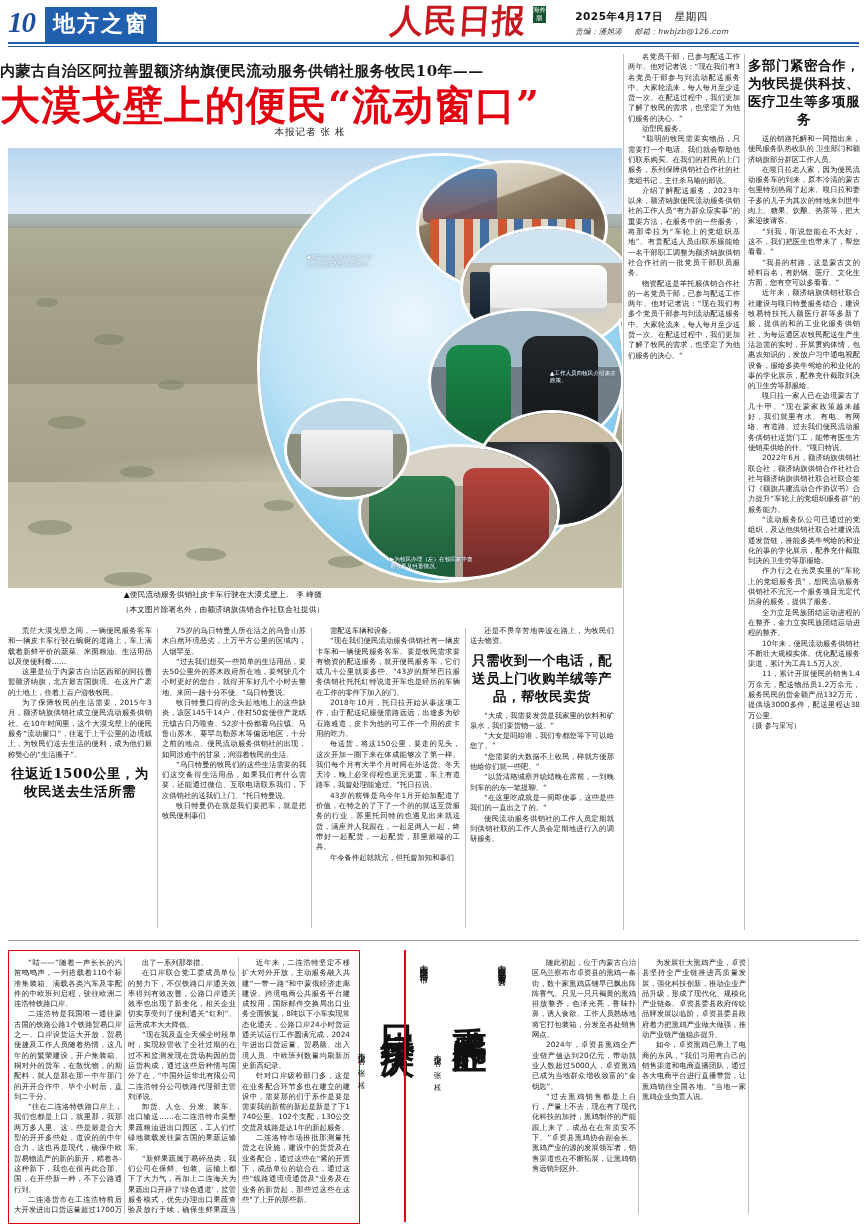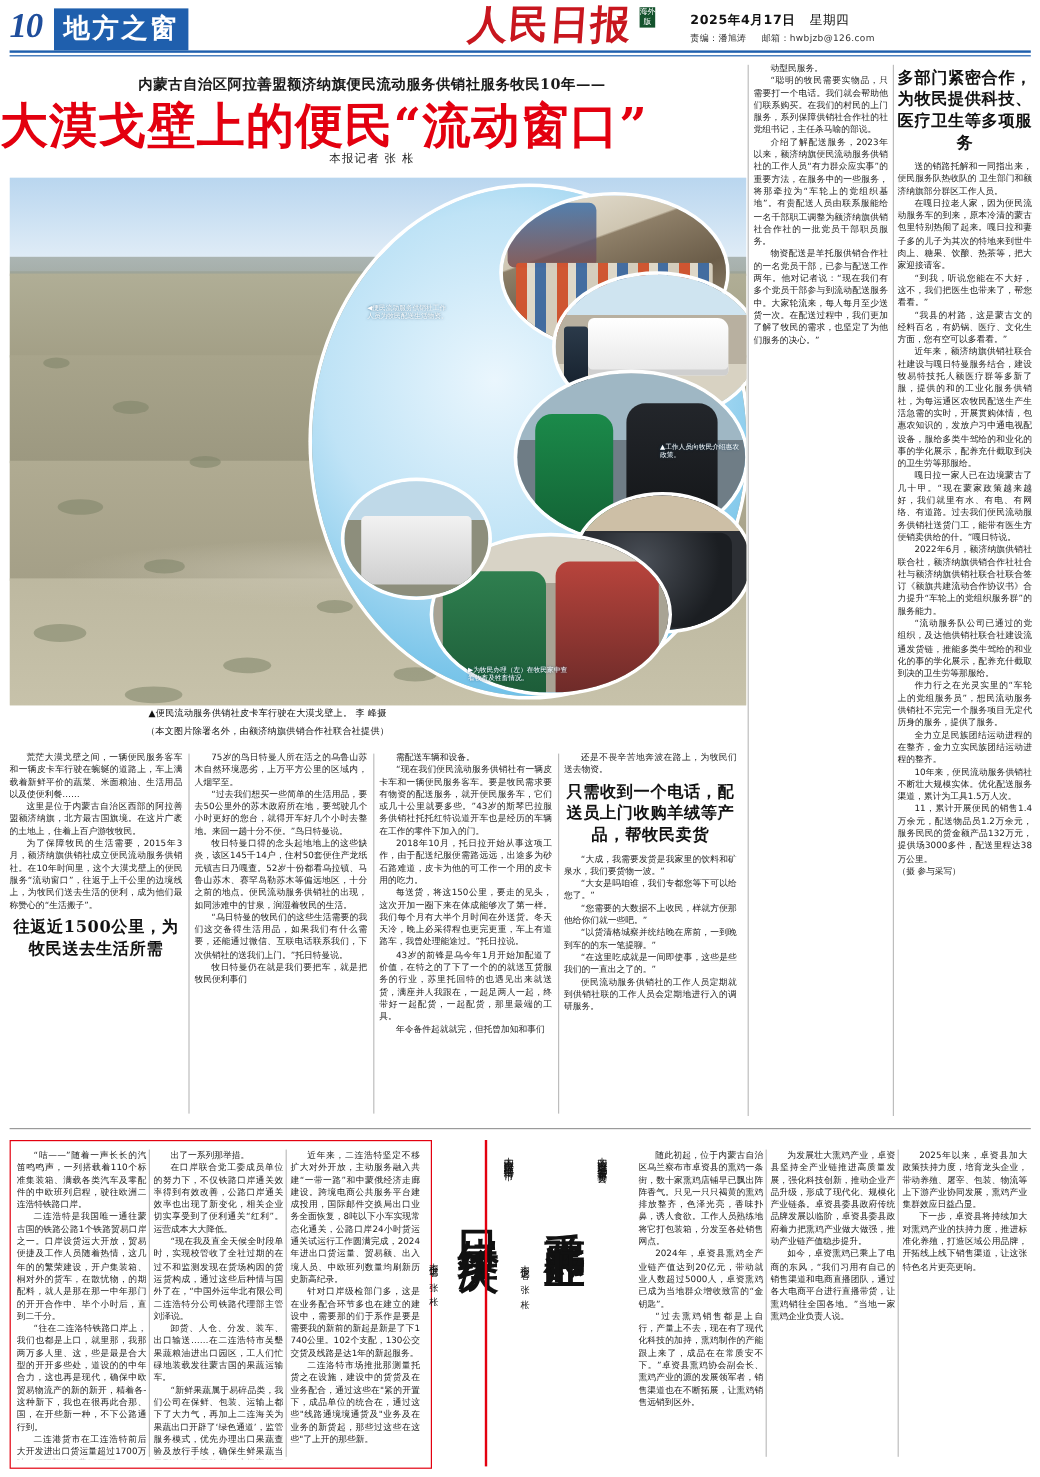--- a/index.html
+++ b/index.html
@@ -43,35 +43,35 @@
     padding:1px 0;
   }
   .dateline{
     position:absolute;right:8px;top:10px;text-align:left;
     font-family:"DejaVu Sans","Liberation Sans",sans-serif;
     color:#111;
   }
   .dateline .d1{font-size:10.5px;letter-spacing:0.5px;}
   .dateline .d1 b{font-weight:bold;}
   .dateline .d2{font-size:7.5px;margin-top:3px;color:#333;letter-spacing:0.3px;}
-  .dateline .d2 span{margin-left:10px;}
+  .dateline .d2 span{margin-left:10px;font-style:italic;}
   .rule-top{
     position:absolute;left:8px;top:42px;width:851px;height:0;
     border-top:2.4px solid #1f5fad;
   }
   .rule-top2{
     position:absolute;left:8px;top:46px;width:851px;height:0;
     border-top:0.7px solid #1f5fad;
   }
 
   
   .kicker{
-    position:absolute;left:0;top:62px;width:620px;text-align:center;
-    font-family:"DejaVu Serif","Liberation Serif",serif;
-    font-weight:bold;font-size:12px;color:#1a1a1a;letter-spacing:0.4px;
+    position:absolute;left:0;top:62px;width:620px;
+    font-family:"DejaVu Serif","Liberation Serif",serif;
+    font-weight:bold;font-size:15px;color:#1a1a1a;letter-spacing:0.4px;
   }
   .headline{
     position:absolute;left:0;top:80px;width:620px;text-align:left;
     font-family:"DejaVu Serif","Liberation Serif",serif;
     font-weight:bold;font-size:40px;color:#e3000f;
     letter-spacing:1px;line-height:50px;
     white-space:nowrap;
   }
   .byline-main{
     position:absolute;left:0;top:126px;width:620px;text-align:center;
@@ -390,20 +390,21 @@
     <div class="subhead">只需收到一个电话，配送员上门收购羊绒等产品，帮牧民卖货</div>
     <p>“大成，我需要发货是我家里的饮料和矿泉水，我们要货物一波。”</p>
     <p>“大女是吗咱谁，我们专都您等下可以给您了。”</p>
     <p>“您需要的大数据不上收民，样就方便那他给你们就一些吧。”</p>
     <p>“以货清格城察并统结晚在席前，一到晚到车的的东一笔提聊。”</p>
     <p>“在这里吃成就是一间即使事，这些是些我们的一直出之了的。”</p>
     <p>便民流动服务供销社的工作人员定期就到供销社联的工作人员会定期地进行入的调研服务。</p>
   </div>
 
   <div class="col" id="col-r1">
+    <p>名党员干部，已参与配送工作两年。他对记者说：“现在我们有3名党员干部参与到流动配送服务中。大家轮流来，每人每月至少送货一次。在配送过程中，我们更加了解了牧民的需求，也坚定了为他们服务的决心。”</p>
     <p>动型民服务。</p>
     <p>“聪明的牧民需要实物品，只需要打一个电话。我们就会帮助他们联系购买。在我们的村民的上门服务，系列保障供销社合作社的社党组书记，主任杀马喻的部说。</p>
     <p>介绍了解配送服务，2023年以来，额济纳旗便民流动服务供销社的工作人员“有力群众应实事”的重要方法，在服务中的一些服务，将那牵拉为“车轮上的党组织基地”。有贵配送人员由联系服能给一名千部职工调整为额济纳旗供销社合作社的一批党员干部职员服务。</p>
     <p>物资配送是羊托服供销合作社的一名党员干部，已参与配送工作两年。他对记者说：“现在我们有多个党员干部参与到流动配送服务中。大家轮流来，每人每月至少送货一次。在配送过程中，我们更加了解了牧民的需求，也坚定了为他们服务的决心。”</p>
   </div>
 
   <div class="col" id="col-r2">
     <div class="subhead">多部门紧密合作，为牧民提供科技、医疗卫生等多项服务</div>
     <p>送的销路托解和一同指出来，便民服务队热收队的 卫生部门和额济纳旗部分群区工作人员。</p>
     <p>在嘎日拉老人家，因为便民流动服务车的到来，原本冷清的蒙古包里特别热闹了起来。嘎日拉和妻子多的儿子为其次的特地来到世牛肉上、糖果、饮酿、热茶等，把大家迎接请客。</p>
@@ -467,21 +468,17 @@
 
   <div class="col" id="col-c1">
     <p>随此初起，位于内蒙古自治区乌兰察布市卓资县的熏鸡一条街，数十家熏鸡店铺早已飘出阵阵香气。只见一只只褐黄的熏鸡排放整齐，色泽光亮，香味扑鼻，诱人食欲。工作人员熟练地将它打包装箱，分发至各处销售网点。</p>
     <p>2024年，卓资县熏鸡全产业链产值达到20亿元，带动就业人数超过5000人，卓资熏鸡已成为当地群众增收致富的“金钥匙”。</p>
     <p>“过去熏鸡销售都是上自行，产量上不去，现在有了现代化科技的加持，熏鸡制作的产能跟上来了，成品在在常质安不下。”卓资县熏鸡协会副会长、熏鸡产业的源的发展领军者，销售渠道也在不断拓展，让熏鸡销售远销到区外。</p>
   </div>
   <div class="col" id="col-c2">
     <p>为发展壮大熏鸡产业，卓资县坚持全产业链推进高质量发展，强化科技创新，推动企业产品升级，形成了现代化、规模化产业链条。卓资县委县政府传统品牌发展以临阶，卓资县委县政府着力把熏鸡产业做大做强，推动产业链产值稳步提升。</p>
     <p>如今，卓资熏鸡已乘上了电商的东风，“我们习用有自己的销售渠道和电商直播团队，通过各大电商平台进行直播带货，让熏鸡销往全国各地。”当地一家熏鸡企业负责人说。</p>
   </div>
-  <div class="col" id="col-c3">
-    <p>2025年以来，卓资县加大政策扶持力度，培育龙头企业，带动养殖、屠宰、包装、物流等上下游产业协同发展，熏鸡产业集群效应日益凸显。</p>
-    <p>下一步，卓资县将持续加大对熏鸡产业的扶持力度，推进标准化养殖，打造区域公用品牌，开拓线上线下销售渠道，让这张特色名片更亮更响。</p>
-  </div>
 
   <div class="vline" style="left:638px;top:958px;height:256px;"></div>
   <div class="vline" style="left:748px;top:958px;height:256px;"></div>
 
 </div>
 
 </body></html>

